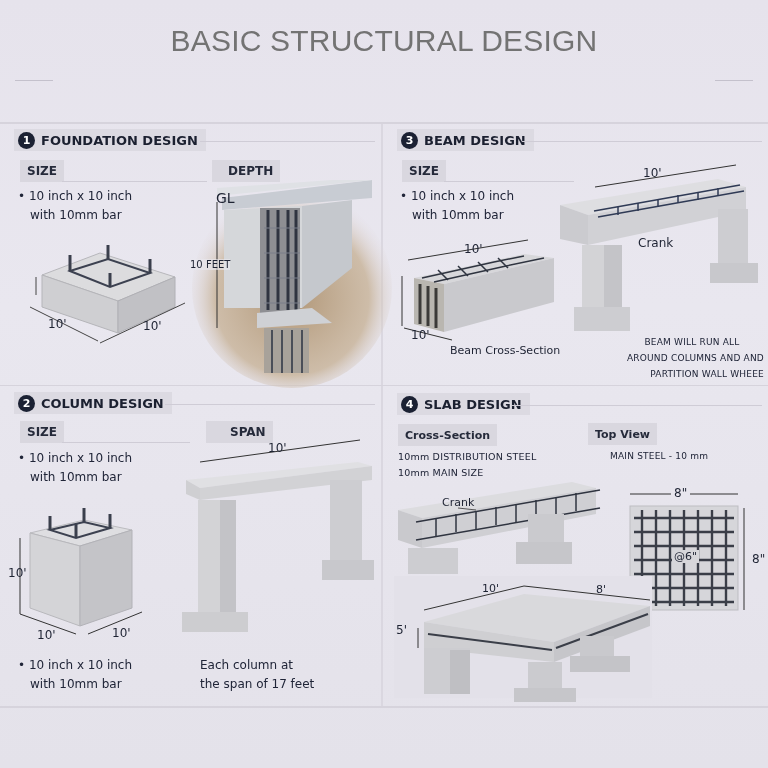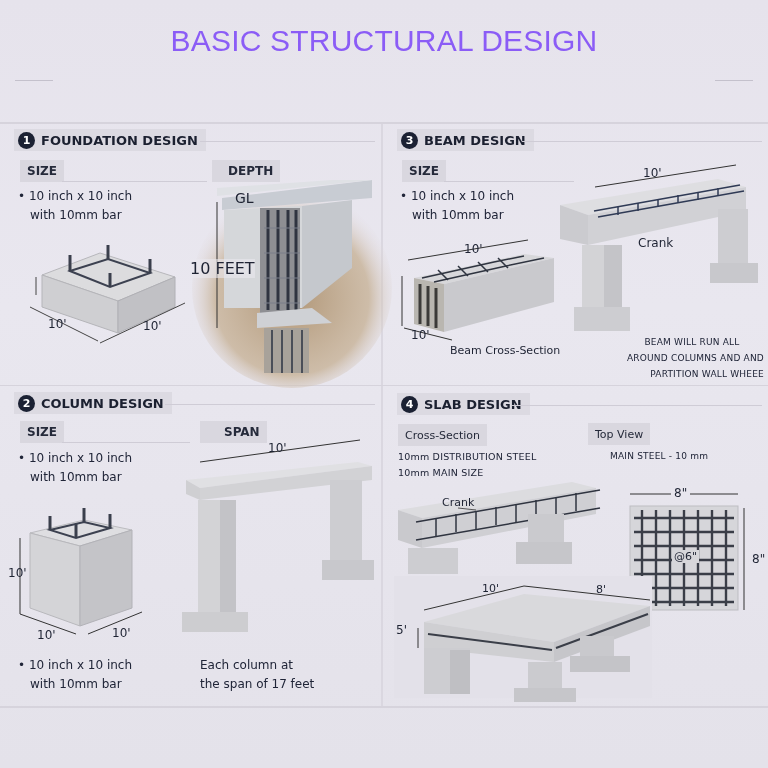--- a/index.html
+++ b/index.html
@@ -6,42 +6,42 @@
   html, body { width: 768px; height: 768px; overflow: hidden; }
   body {
     background: linear-gradient(180deg, #e6e3ec 0%, #e9e7ef 40%, #e4e2ea 100%);
     font-family: "DejaVu Sans", sans-serif;
     color: #1d2233;
     position: relative;
   }
   .title {
     position: absolute; left: 0; top: 22px; width: 768px; text-align: center;
     font-family: "Liberation Sans", sans-serif; font-size: 30px; line-height: 38px;
-    color: #8b5cf6; letter-spacing: 0.2px;
+    color: #737373; letter-spacing: 0.2px;
   }
   .title b { font-weight: bold; }
   .title-rule { position: absolute; top: 80px; height: 1px; background: #c4c1cc; }
   .section-divider-h { position: absolute; height: 2px; background: #d6d3dc; }
   .section-divider-v { position: absolute; width: 2px; background: #dad7e0; }
   .sec-head {
     position: absolute; height: 22px; background: #dcdae2; padding: 0 8px 0 4px;
     display: flex; align-items: center; gap: 6px;
     font-family: "DejaVu Sans", sans-serif; font-size: 13px; font-weight: bold; color: #1b2030;
   }
   .num {
     width: 17px; height: 17px; border-radius: 50%; background: #1b2133; color: #fff;
     font-size: 11px; font-weight: bold; display: flex; align-items: center; justify-content: center;
   }
   .head-rule { position: absolute; height: 1px; background: #cfccd6; }
   .tag {
     position: absolute; height: 22px; background: #d9d7df; padding: 0 7px;
     display: flex; align-items: center;
     font-size: 12px; font-weight: bold; color: #252a3a;
   }
-  .tag.light { font-weight: normal; font-size: 11px; }
+  .tag.light { font-weight: bold; font-size: 11px; }
   .txt { position: absolute; font-size: 12px; line-height: 19px; color: #202538; }
   .txt.small { font-size: 9px; line-height: 16px; letter-spacing: 0.2px; }
   .lbl { position: absolute; font-size: 11px; color: #1e2333; white-space: nowrap; }
   svg { position: absolute; overflow: visible; }
 </style>
 </head>
 <body>
 
 <div class="title">
   <div>BASIC STRUCTURAL DESIGN</div>
@@ -113,22 +113,22 @@
   <polygon points="85,135 140,130 160,145 85,150" fill="#cfd1d5"></polygon>
   <rect x="92" y="150" width="45" height="45" fill="#a8a29a"></rect>
   <g stroke="#4a4e58" stroke-width="2">
     <line x1="100" y1="152" x2="100" y2="195"></line>
     <line x1="110" y1="152" x2="110" y2="195"></line>
     <line x1="120" y1="152" x2="120" y2="195"></line>
     <line x1="130" y1="152" x2="130" y2="195"></line>
   </g>
   <line x1="45" y1="24" x2="45" y2="150" stroke="#333" stroke-width="1"></line>
 </svg>
-<div class="lbl" style="left:235px;top:190px;font-size:14px;">GL</div>
-<div class="lbl" style="left:190px;top:259px;font-size:16px;background:rgba(233,231,239,0.6);">10 FEET</div>
+<div class="lbl" style="left:216px;top:190px;font-size:14px;">GL</div>
+<div class="lbl" style="left:190px;top:259px;font-size:10px;background:rgba(233,231,239,0.6);">10 FEET</div>
 
 <div class="sec-head" style="left:14px;top:392px;">
   <span class="num">2</span>
   <span>COLUMN DESIGN</span>
 </div>
 <div class="head-rule" style="left:165px;top:404px;width:210px;"></div>
 <div class="tag" style="left:20px;top:421px;">SIZE</div>
 <div class="head-rule" style="left:62px;top:442px;width:128px;"></div>
 <div class="txt" style="left:18px;top:449px;">
   <div>• 10 inch x 10 inch</div>
@@ -149,21 +149,21 @@
   <line x1="74" y1="126" x2="128" y2="104" stroke="#333" stroke-width="1"></line>
 </svg>
 <div class="lbl" style="left:8px;top:566px;font-size:12px;">10'</div>
 <div class="lbl" style="left:37px;top:628px;font-size:12px;">10'</div>
 <div class="lbl" style="left:112px;top:626px;font-size:12px;">10'</div>
 <div class="txt" style="left:18px;top:656px;">
   <div>• 10 inch x 10 inch</div>
   <div style="padding-left:12px;">with 10mm bar</div>
 </div>
 
-<div class="tag" style="left:200px;top:421px;padding-left:24px;">SPAN</div>
+<div class="tag" style="left:206px;top:421px;padding-left:24px;">SPAN</div>
 <svg style="left:180px;top:440px;" width="200" height="195" viewBox="0 0 200 195">
   <line x1="20" y1="22" x2="180" y2="0" stroke="#333" stroke-width="1"></line>
   <polygon points="6,40 178,22 192,26 20,48" fill="#e0e0e3"></polygon>
   <polygon points="6,40 20,48 20,60 6,54" fill="#cfcfd2"></polygon>
   <polygon points="20,48 192,26 192,40 20,60" fill="#d2d2d5"></polygon>
   <rect x="18" y="60" width="38" height="112" fill="#d3d3d6"></rect>
   <rect x="40" y="60" width="16" height="112" fill="#c3c3c7"></rect>
   <polygon points="2,172 68,172 68,192 2,192" fill="#cdcdd0"></polygon>
   <rect x="150" y="40" width="32" height="80" fill="#cdcdd1"></rect>
   <rect x="142" y="120" width="52" height="20" fill="#c8c8cc"></rect>

